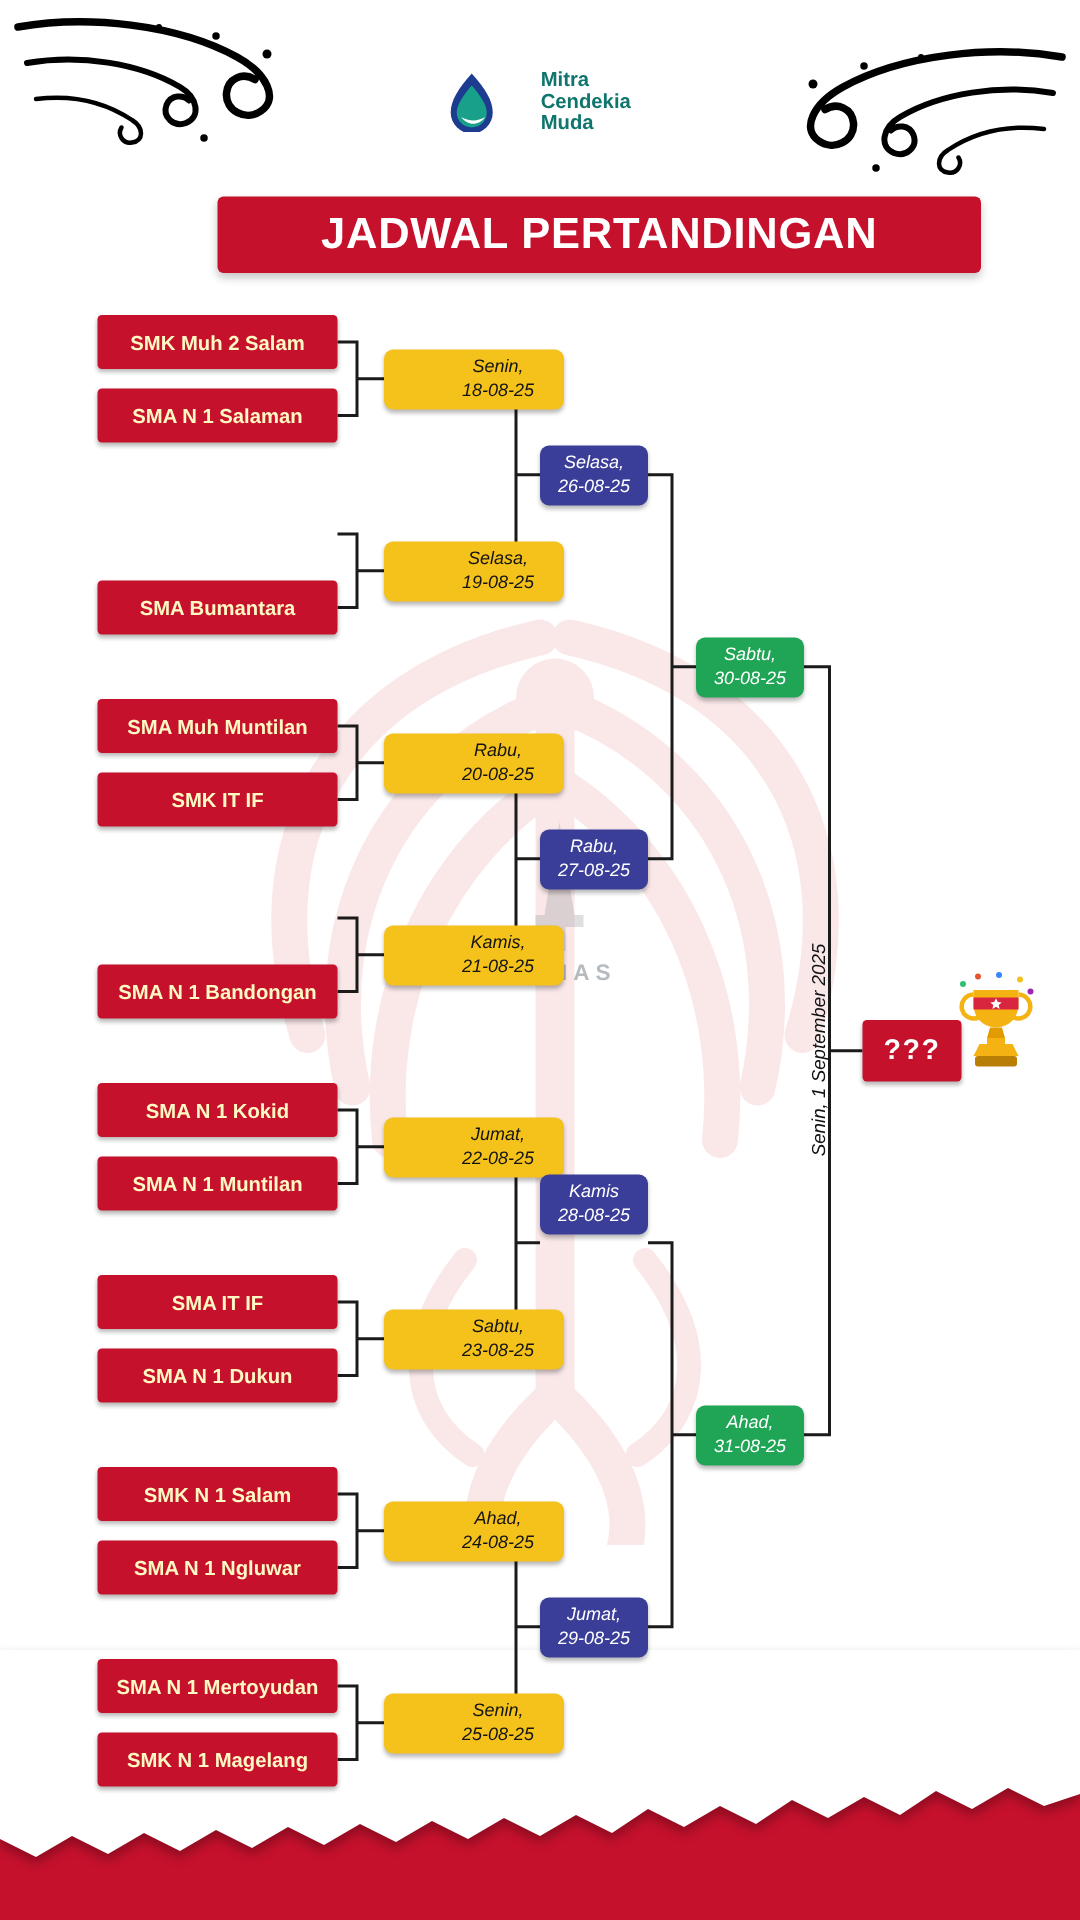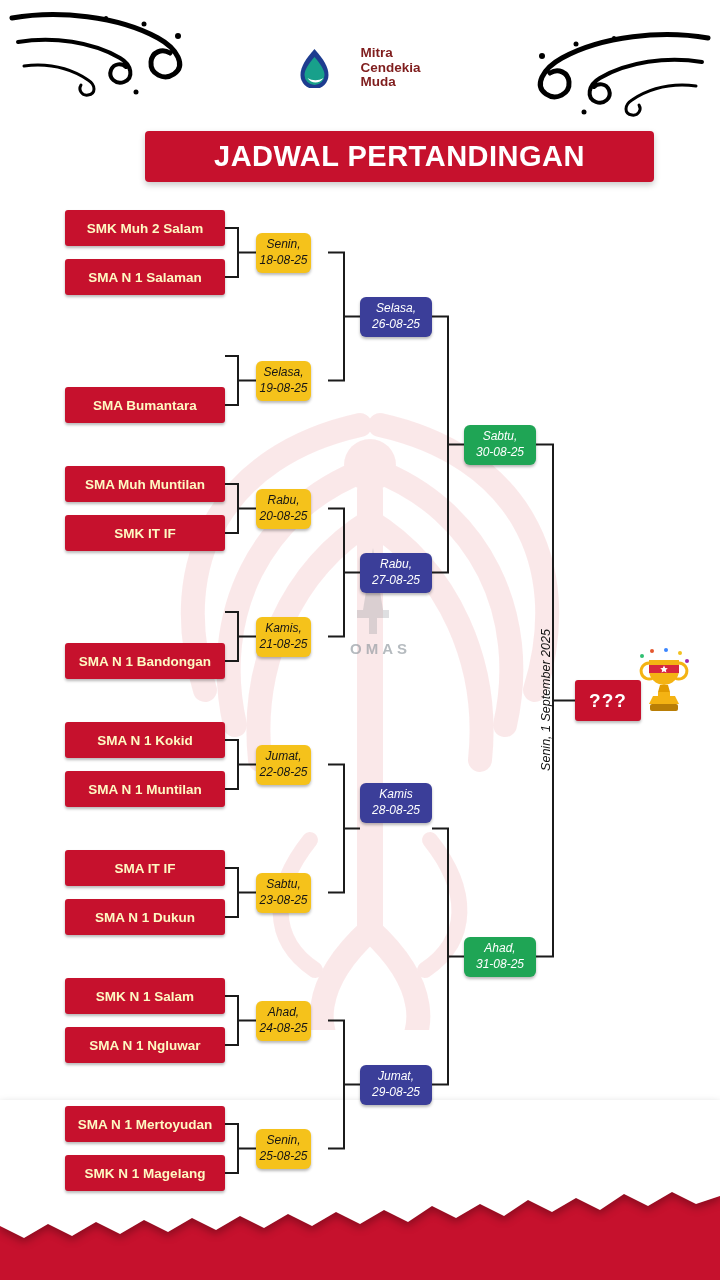--- a/index.html
+++ b/index.html
@@ -18,36 +18,36 @@
   
   .lines{position:absolute;left:0;top:0;z-index:2;}
 
   
   .team{position:absolute;left:65px;width:160px;height:36px;background:#C6112D;color:#fef9c3;
         display:flex;align-items:center;justify-content:center;font-size:13.5px;font-weight:600;
         border-radius:3px;box-shadow:0 2px 3px rgba(0,0,0,.28);z-index:3;text-align:center;}
   .date-box{position:absolute;display:flex;flex-direction:column;align-items:center;justify-content:center;
         font-style:italic;font-size:12px;line-height:1.3;border-radius:6px;
         box-shadow:0 2px 3px rgba(0,0,0,.28);z-index:3;text-align:center;}
-  .yellow{left:256px;width:55px;height:40px;background:#F5C21B;color:#151515;}
+  .yellow{left:256px;width:88px;height:40px;background:#F5C21B;color:#151515;padding-left:32px;}
   .blue{left:360px;width:72px;height:40px;background:#3B3E99;color:#fff;}
   .green{left:464px;width:72px;height:40px;background:#1FA555;color:#fff;}
   .final-box{position:absolute;left:575px;top:680px;width:66px;height:41px;background:#C6112D;color:#fff;
         display:flex;align-items:center;justify-content:center;font-weight:bold;font-size:19px;
         letter-spacing:1px;border-radius:3px;box-shadow:0 2px 3px rgba(0,0,0,.28);z-index:3;}
   .final-date{position:absolute;left:546px;top:700px;transform:translate(-50%,-50%) rotate(-90deg);
         font-style:italic;font-size:12.5px;color:#111;white-space:nowrap;z-index:3;}
   .trophy{position:absolute;left:636px;top:648px;z-index:4;}
 
   
   .flourish{position:absolute;z-index:4;}
   .flourish.left{left:8px;top:8px;}
   .flourish.right{right:8px;top:28px;transform:scaleX(-1);}
   .logo{position:absolute;top:46px;left:50%;transform:translateX(-50%);display:flex;align-items:center;gap:7px;z-index:4;}
-  .logo-text{color:#7f1d1d;font-weight:bold;font-size:13.5px;line-height:1.08;margin-left:24px;}
+  .logo-text{color:#0f766e;font-weight:bold;font-size:13.5px;line-height:1.08;margin-left:24px;}
   .title-banner{position:absolute;left:145px;top:131px;width:509px;height:51px;background:#C6112D;color:#fff;
         display:flex;align-items:center;justify-content:center;font-weight:bold;font-size:29px;
         letter-spacing:.5px;border-radius:4px;box-shadow:0 3px 6px rgba(0,0,0,.22);z-index:4;}
 </style>
 </head>
 <body>
 
 <div class="canvas">
 
   <svg class="wm-bird" width="520" height="660" viewBox="0 0 520 660">

